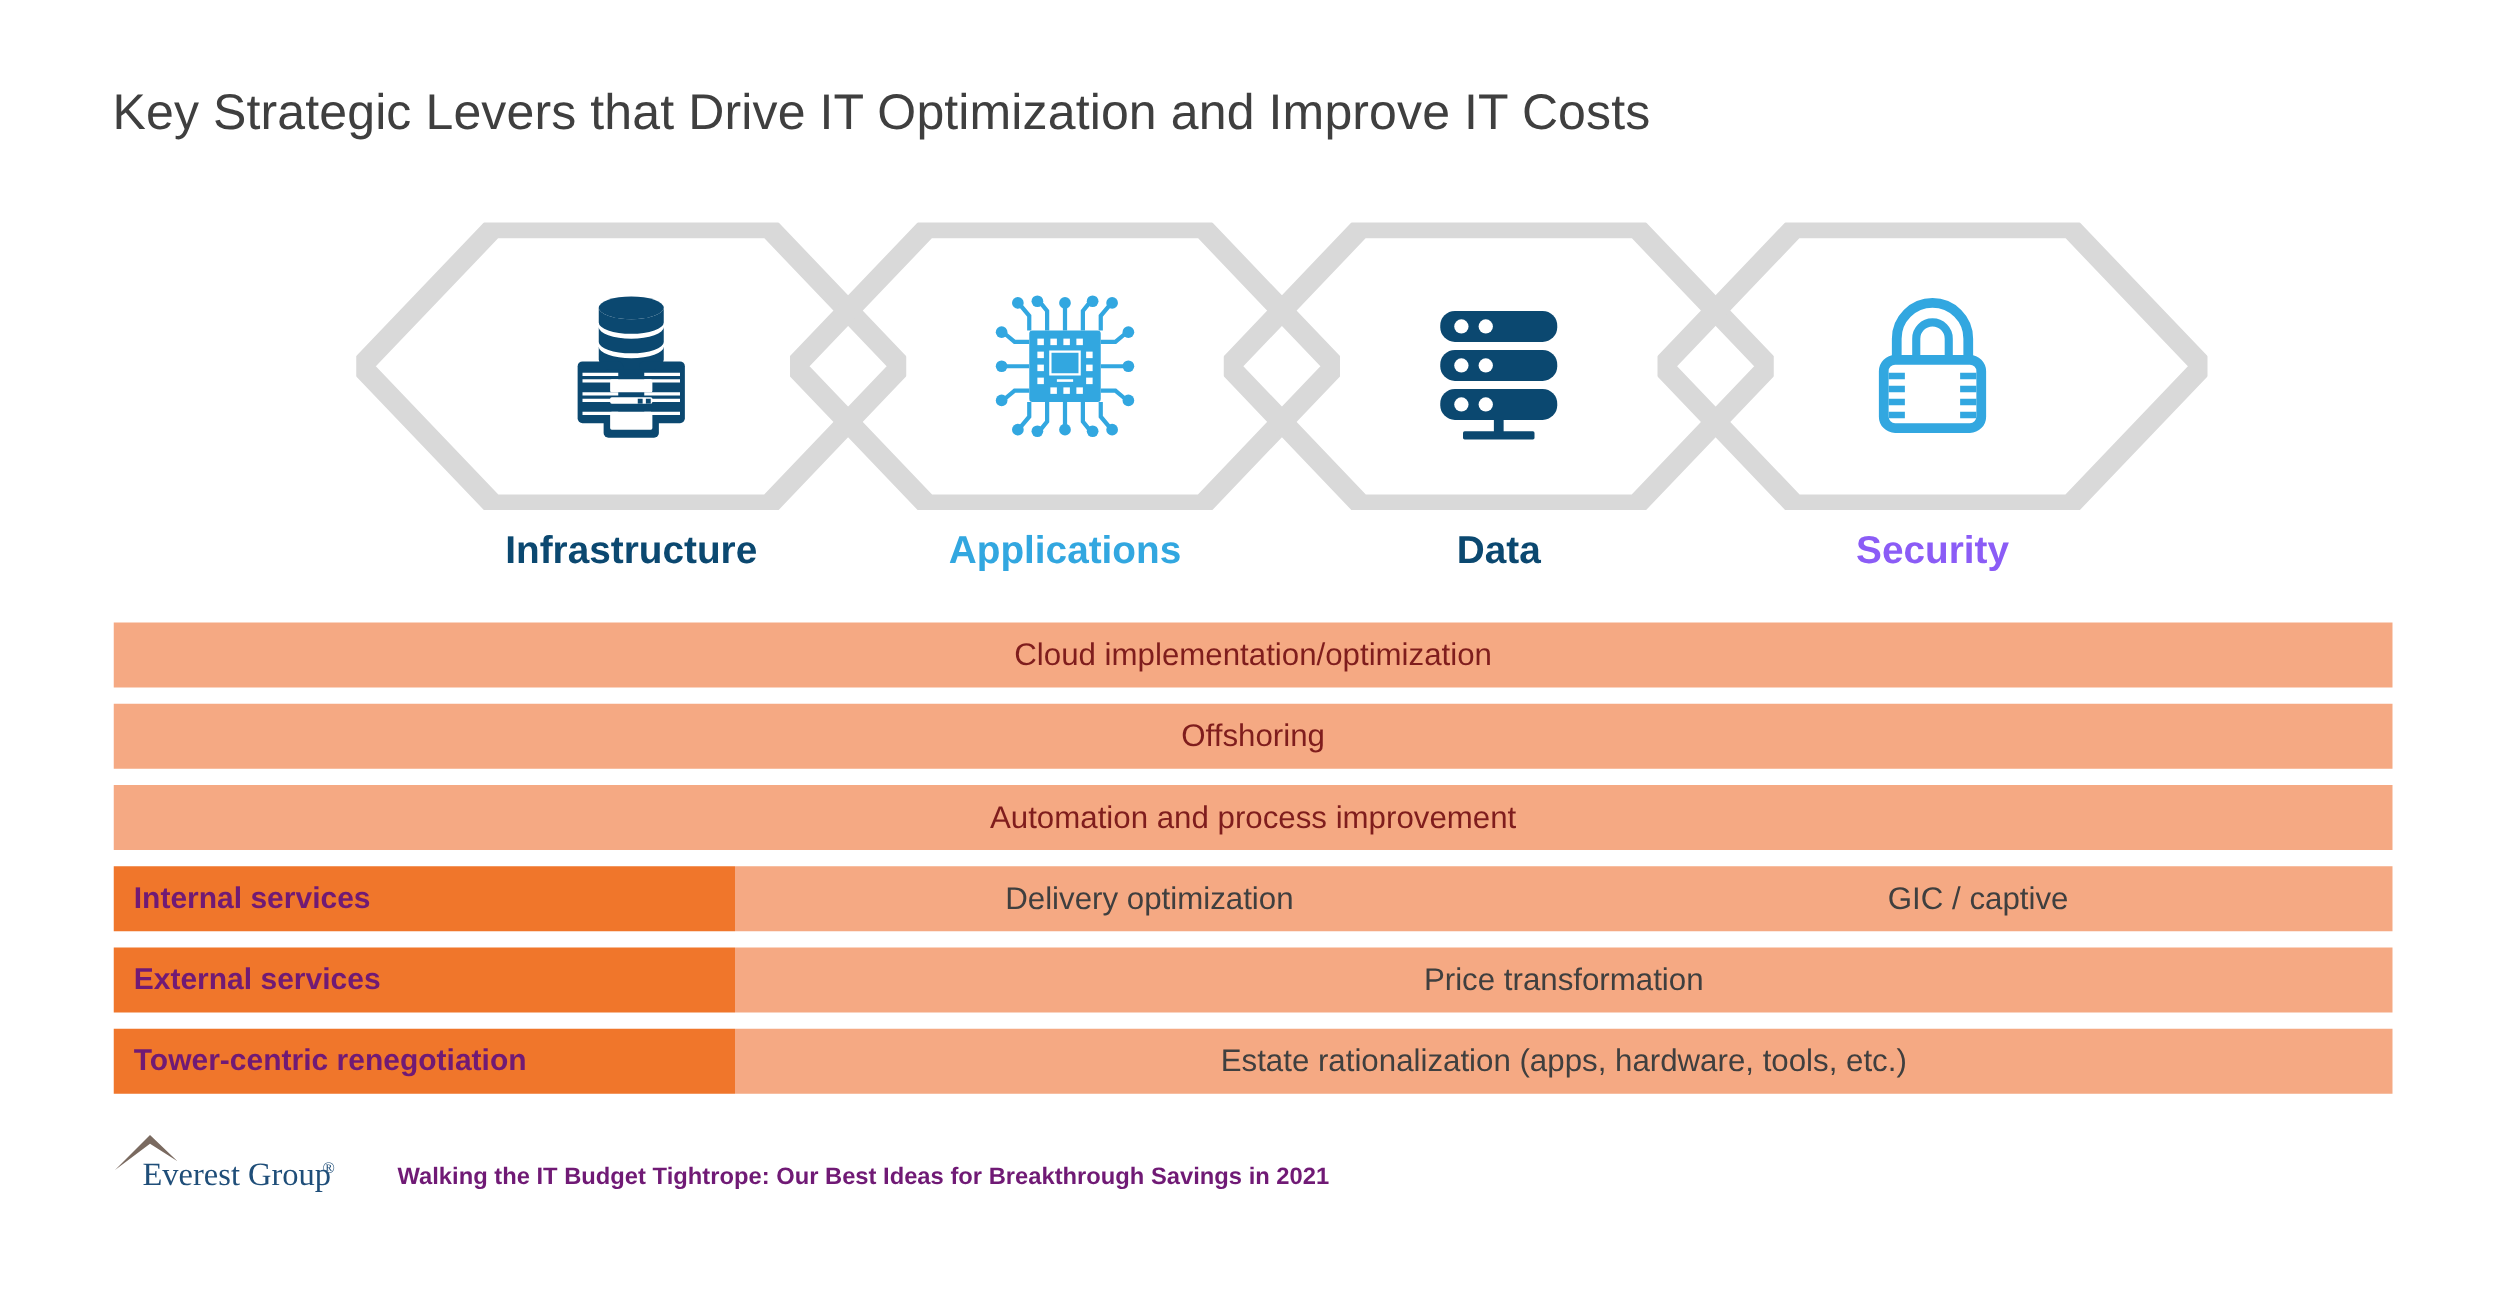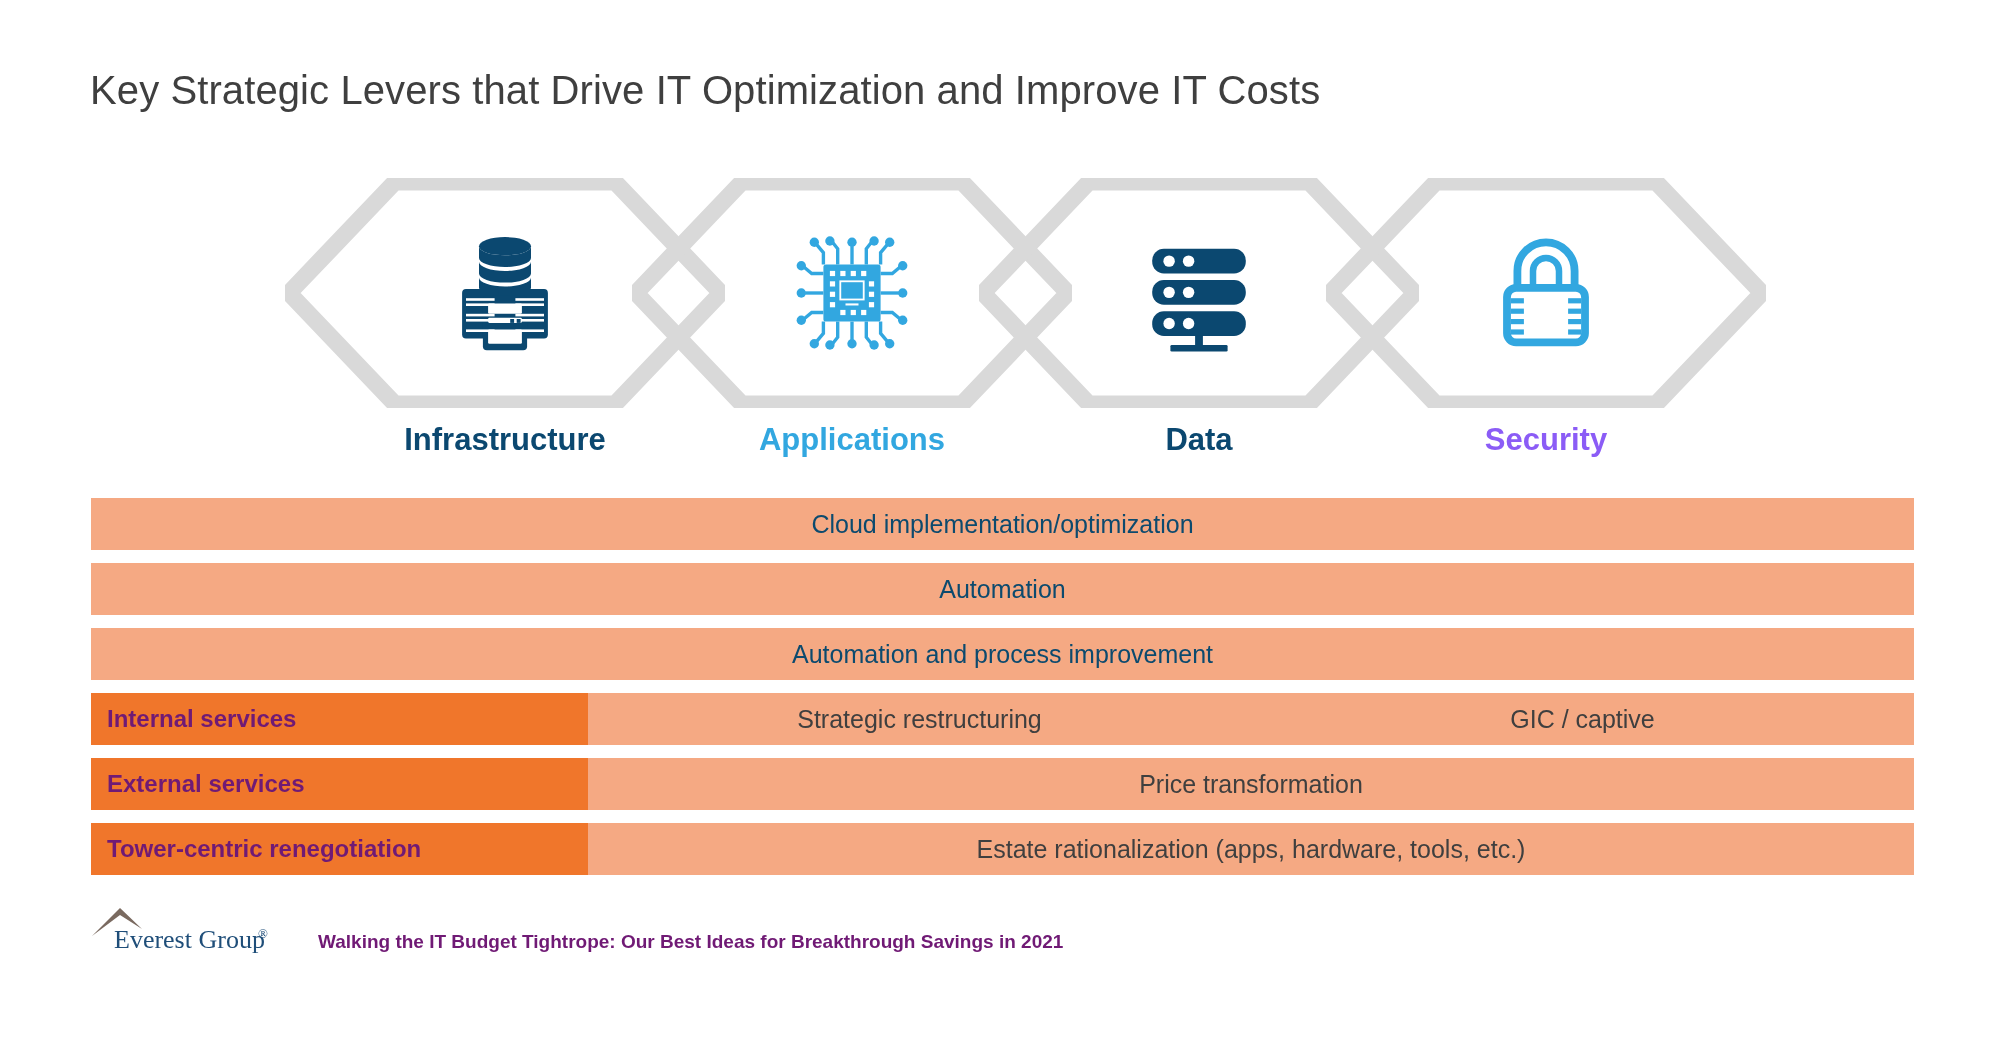--- a/index.html
+++ b/index.html
@@ -98,21 +98,21 @@
     margin-bottom: 13px;
     display: flex;
     align-items: stretch;
   }
   .bar-full {
     flex: 1 1 auto;
     display: flex;
     align-items: center;
     justify-content: center;
     font-size: 25px;
-    color: #0c4a6e;
+    color: #7f1d1d;
     white-space: nowrap;
   }
   .bar-label-cell {
     flex: 0 0 497px;
     width: 497px;
     display: flex;
     align-items: center;
     padding-left: 16px;
     box-sizing: border-box;
     font-size: 24px;
@@ -325,31 +325,31 @@
   <div class="pillar-label c3" style="color:#8b5cf6">Security</div>
 </div>
 
 <div class="bars">
 
   <div class="bar-row">
     <div class="bar-full" style="background:#f5a983">Cloud implementation/optimization</div>
   </div>
 
   <div class="bar-row">
-    <div class="bar-full" style="background:#f5a983">Automation</div>
+    <div class="bar-full" style="background:#f5a983">Offshoring</div>
   </div>
 
   <div class="bar-row">
     <div class="bar-full" style="background:#f5a983">Automation and process improvement</div>
   </div>
 
   <div class="bar-row">
     <div class="bar-label-cell" style="background:#f0762b">Internal services</div>
     <div class="bar-cells" style="background:#f5a983">
-      <div class="bar-cell half">Strategic restructuring</div>
+      <div class="bar-cell half">Delivery optimization</div>
       <div class="bar-cell half">GIC / captive</div>
     </div>
   </div>
 
   <div class="bar-row">
     <div class="bar-label-cell" style="background:#f0762b">External services</div>
     <div class="bar-cells" style="background:#f5a983">
       <div class="bar-cell half">Price transformation</div>
     </div>
   </div>

